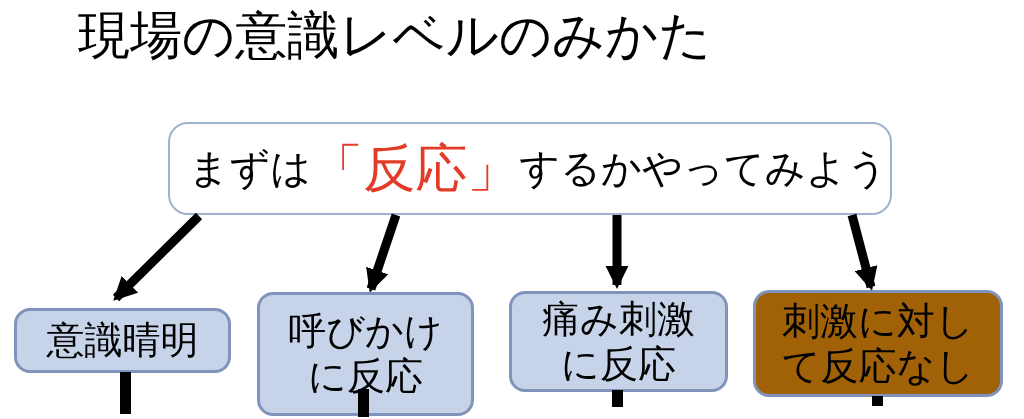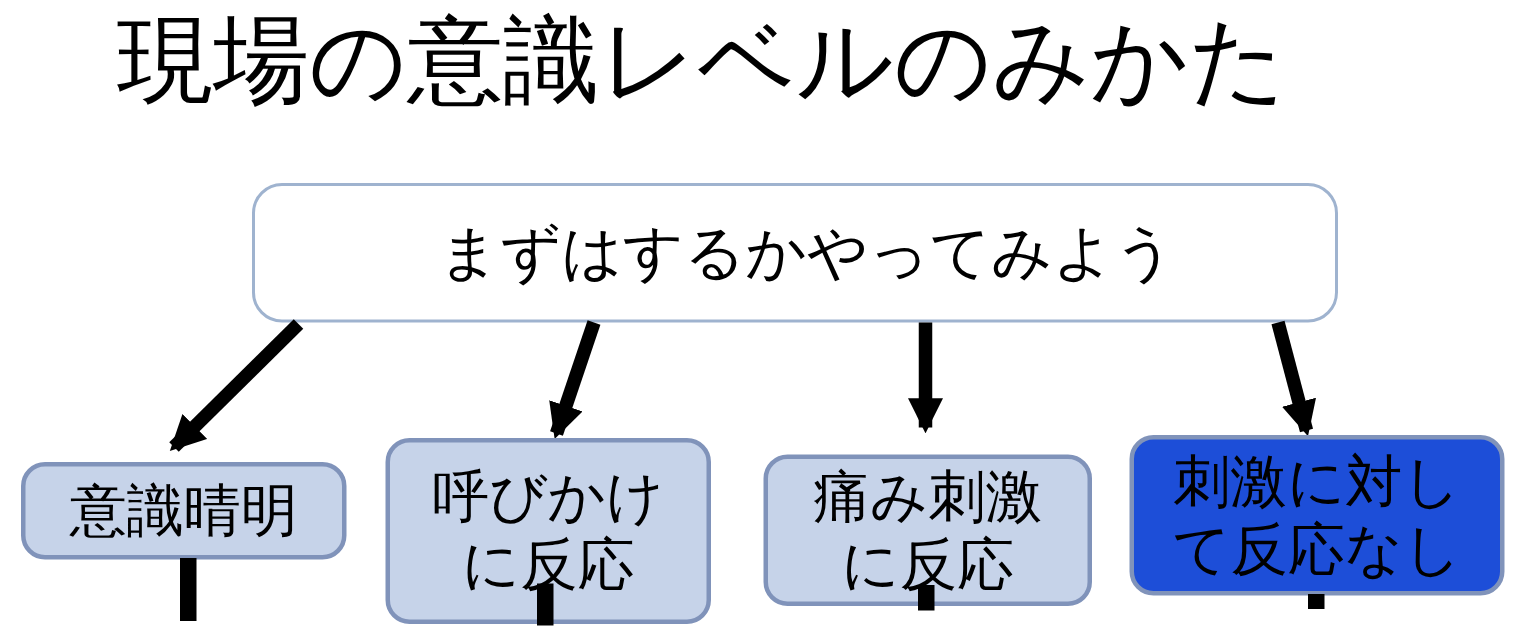--- a/index.html
+++ b/index.html
@@ -7,21 +7,21 @@
     width:1024px;height:419px;
     background:#ffffff;
     position:relative;
     overflow:hidden;
     font-family:"DejaVu Sans",sans-serif;
     color:#000;
   }
   .title{
     position:absolute;
     left:78px;top:6px;
-    font-size:64px;
+    font-size:52px;
     font-weight:500;
     letter-spacing:0;
     line-height:1.12;
     white-space:nowrap;
   }
   .banner{
     position:absolute;
     left:168px;top:122px;
     width:724px;height:93px;
     box-sizing:border-box;
@@ -71,20 +71,21 @@
   .stub-3{left:612px;top:390px;height:17px;}
   .stub-4{left:872px;top:396px;height:10px;}
 </style>
 </head>
 <body>
 
 <div class="title">現場の意識レベルのみかた</div>
 
 <div class="banner" style="border-color: rgb(159, 179, 207);">
   <span class="seg">まずは</span>
+    <span class="seg hl" style="color: rgb(226, 59, 39);">「反応」</span>
     <span class="seg">するかやってみよう</span>
 </div>
 
 <svg class="arrows" width="1024" height="419" viewBox="0 0 1024 419">
   <defs>
     <marker id="ah" viewBox="0 0 6 6" refX="5" refY="3" markerWidth="2.6" markerHeight="2.6" orient="auto">
       <path d="M0 0 L6 3 L0 6 Z" style="fill: rgb(0, 0, 0);"></path>
     </marker>
   </defs>
   <line x1="199" y1="216" x2="116" y2="298" marker-end="url(#ah)" style="stroke: rgb(0, 0, 0);"></line>
@@ -95,26 +96,26 @@
 
 <div class="node node-1" style="background: rgb(198, 211, 233); border-color: rgb(128, 147, 186);">
   <span>意識晴明</span>
 </div>
 
 <div class="node node-2" style="background: rgb(198, 211, 233); border-color: rgb(128, 147, 186);">
   <span>呼びかけ</span>
   <span>に反応</span>
 </div>
 
-<div class="node node-3" style="background: rgb(198, 211, 233); border-color: rgb(128, 147, 186); margin-top: 12px;">
+<div class="node node-3" style="background: rgb(198, 211, 233); border-color: rgb(128, 147, 186);">
   <span>痛み刺激</span>
   <span>に反応</span>
 </div>
 
-<div class="node node-4" style="background: #1d4ed8; border-color: rgb(128, 147, 186); text-align: right;">
+<div class="node node-4" style="background: #a16207; border-color: rgb(128, 147, 186); text-align: right;">
   <span>刺激に対し</span>
   <span>て反応なし</span>
 </div>
 
 <div class="stub stub-1" style="background: rgb(0, 0, 0);"></div>
 <div class="stub stub-2" style="background: rgb(0, 0, 0);"></div>
 <div class="stub stub-3" style="background: rgb(0, 0, 0);"></div>
 <div class="stub stub-4" style="background: rgb(0, 0, 0);"></div>
 
 </body></html>

